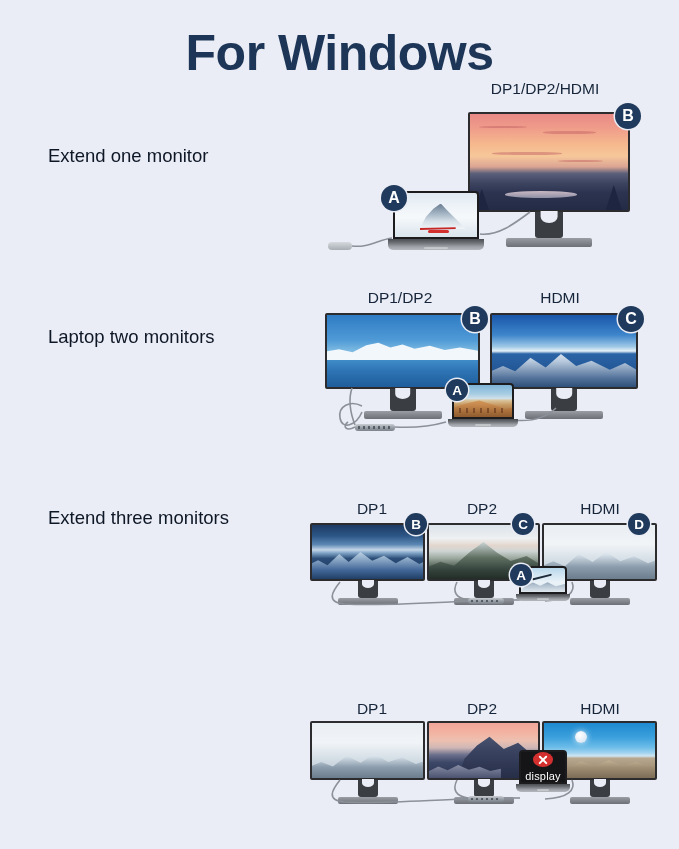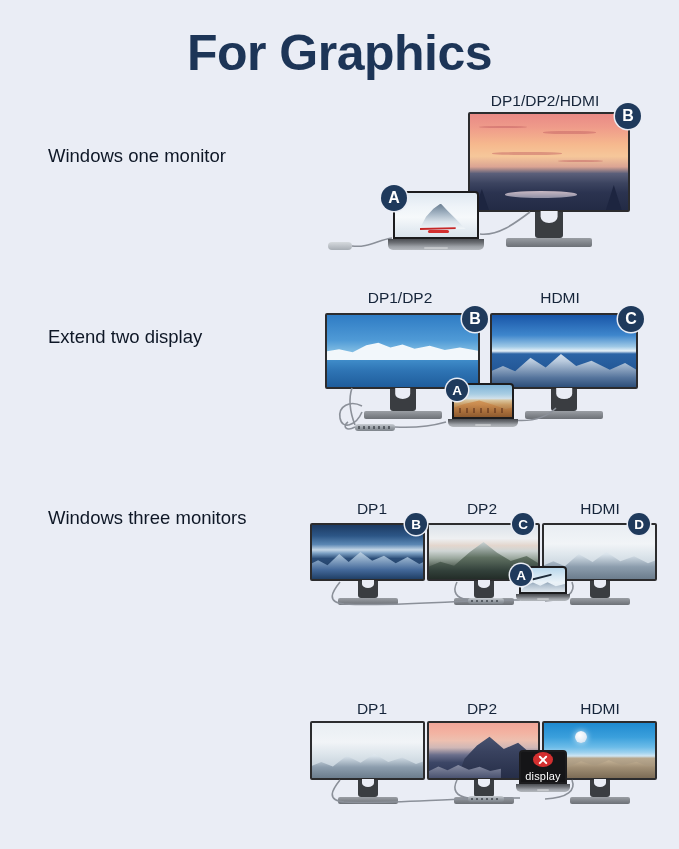--- a/index.html
+++ b/index.html
@@ -375,25 +375,25 @@
     font-size: 11px;
     font-family: "Liberation Sans", sans-serif;
     letter-spacing: 0.2px;
   }
 </style>
 </head>
 <body>
 
 <div class="page">
 
-  <div class="title">For Graphics</div>
-
-  <div class="section-label lbl-1">Windows one monitor</div>
-
-  <div class="port-caption" style="top:92px; left:470px; width:150px;">DP1/DP2/HDMI</div>
+  <div class="title">For Windows</div>
+
+  <div class="section-label lbl-1">Extend one monitor</div>
+
+  <div class="port-caption" style="top:80px; left:470px; width:150px;">DP1/DP2/HDMI</div>
 
   <div class="monitor" style="left:468px; top:112px; width:162px;">
     <div class="mon-frame" style="height:100px;">
       <div class="mon-screen">
         <div class="sky-sunset"></div>
         <div class="sunset-cloud" style="left:6%; top:12%; width:30%;"></div>
         <div class="sunset-cloud" style="left:46%; top:18%; width:34%;"></div>
         <div class="sunset-cloud" style="left:14%; top:40%; width:44%;"></div>
         <div class="sunset-cloud" style="left:56%; top:48%; width:28%;"></div>
         <div class="sunset-water"></div>
@@ -420,21 +420,21 @@
   </div>
 
   <div class="badge" style="left:381px; top:185px;">A</div>
 
   <div class="hub-plug" style="left:328px; top:242px; width:24px; height:8px;"></div>
   <svg class="cable-svg" style="left:0; top:0; width:679px; height:270px;">
     <path d="M352,246 C368,248 378,240 392,238"></path>
     <path d="M480,234 C498,236 514,224 530,212"></path>
   </svg>
 
-  <div class="section-label lbl-2">Extend two display</div>
+  <div class="section-label lbl-2">Laptop two monitors</div>
 
   <div class="port-caption" style="top:289px; left:330px; width:140px;">DP1/DP2</div>
   <div class="port-caption" style="top:289px; left:490px; width:140px;">HDMI</div>
 
   <div class="monitor" style="left:325px; top:313px; width:155px;">
     <div class="mon-frame" style="height:76px;">
       <div class="mon-screen">
         <div class="sky-iceberg"></div>
         <div class="iceberg-mass"></div>
         <div class="iceberg-water"></div>
@@ -471,21 +471,21 @@
 
   <div class="hub" style="left:355px; top:424px; width:40px; height:7px;"></div>
   <svg class="cable-svg" style="left:0; top:280px; width:679px; height:170px;">
     <path d="M362,132 C356,146 342,150 340,138 C338,126 350,120 362,126"></path>
     <path d="M355,147 C346,152 342,146 348,142"></path>
     <path d="M395,147 C415,148 432,146 446,142"></path>
     <path d="M512,140 C530,142 546,138 556,128"></path>
     <path d="M352,108 C348,120 350,132 355,145"></path>
   </svg>
 
-  <div class="section-label lbl-3">Windows three monitors</div>
+  <div class="section-label lbl-3">Extend three monitors</div>
 
   <div class="port-caption" style="top:500px; left:318px; width:108px;">DP1</div>
   <div class="port-caption" style="top:500px; left:428px; width:108px;">DP2</div>
   <div class="port-caption" style="top:500px; left:546px; width:108px;">HDMI</div>
 
   <div class="monitor" style="left:310px; top:523px; width:115px;">
     <div class="mon-frame" style="height:58px;">
       <div class="mon-screen">
         <div class="sky-snowmtn-dark"></div>
         <div class="snowmtn-dark-peaks"></div>

